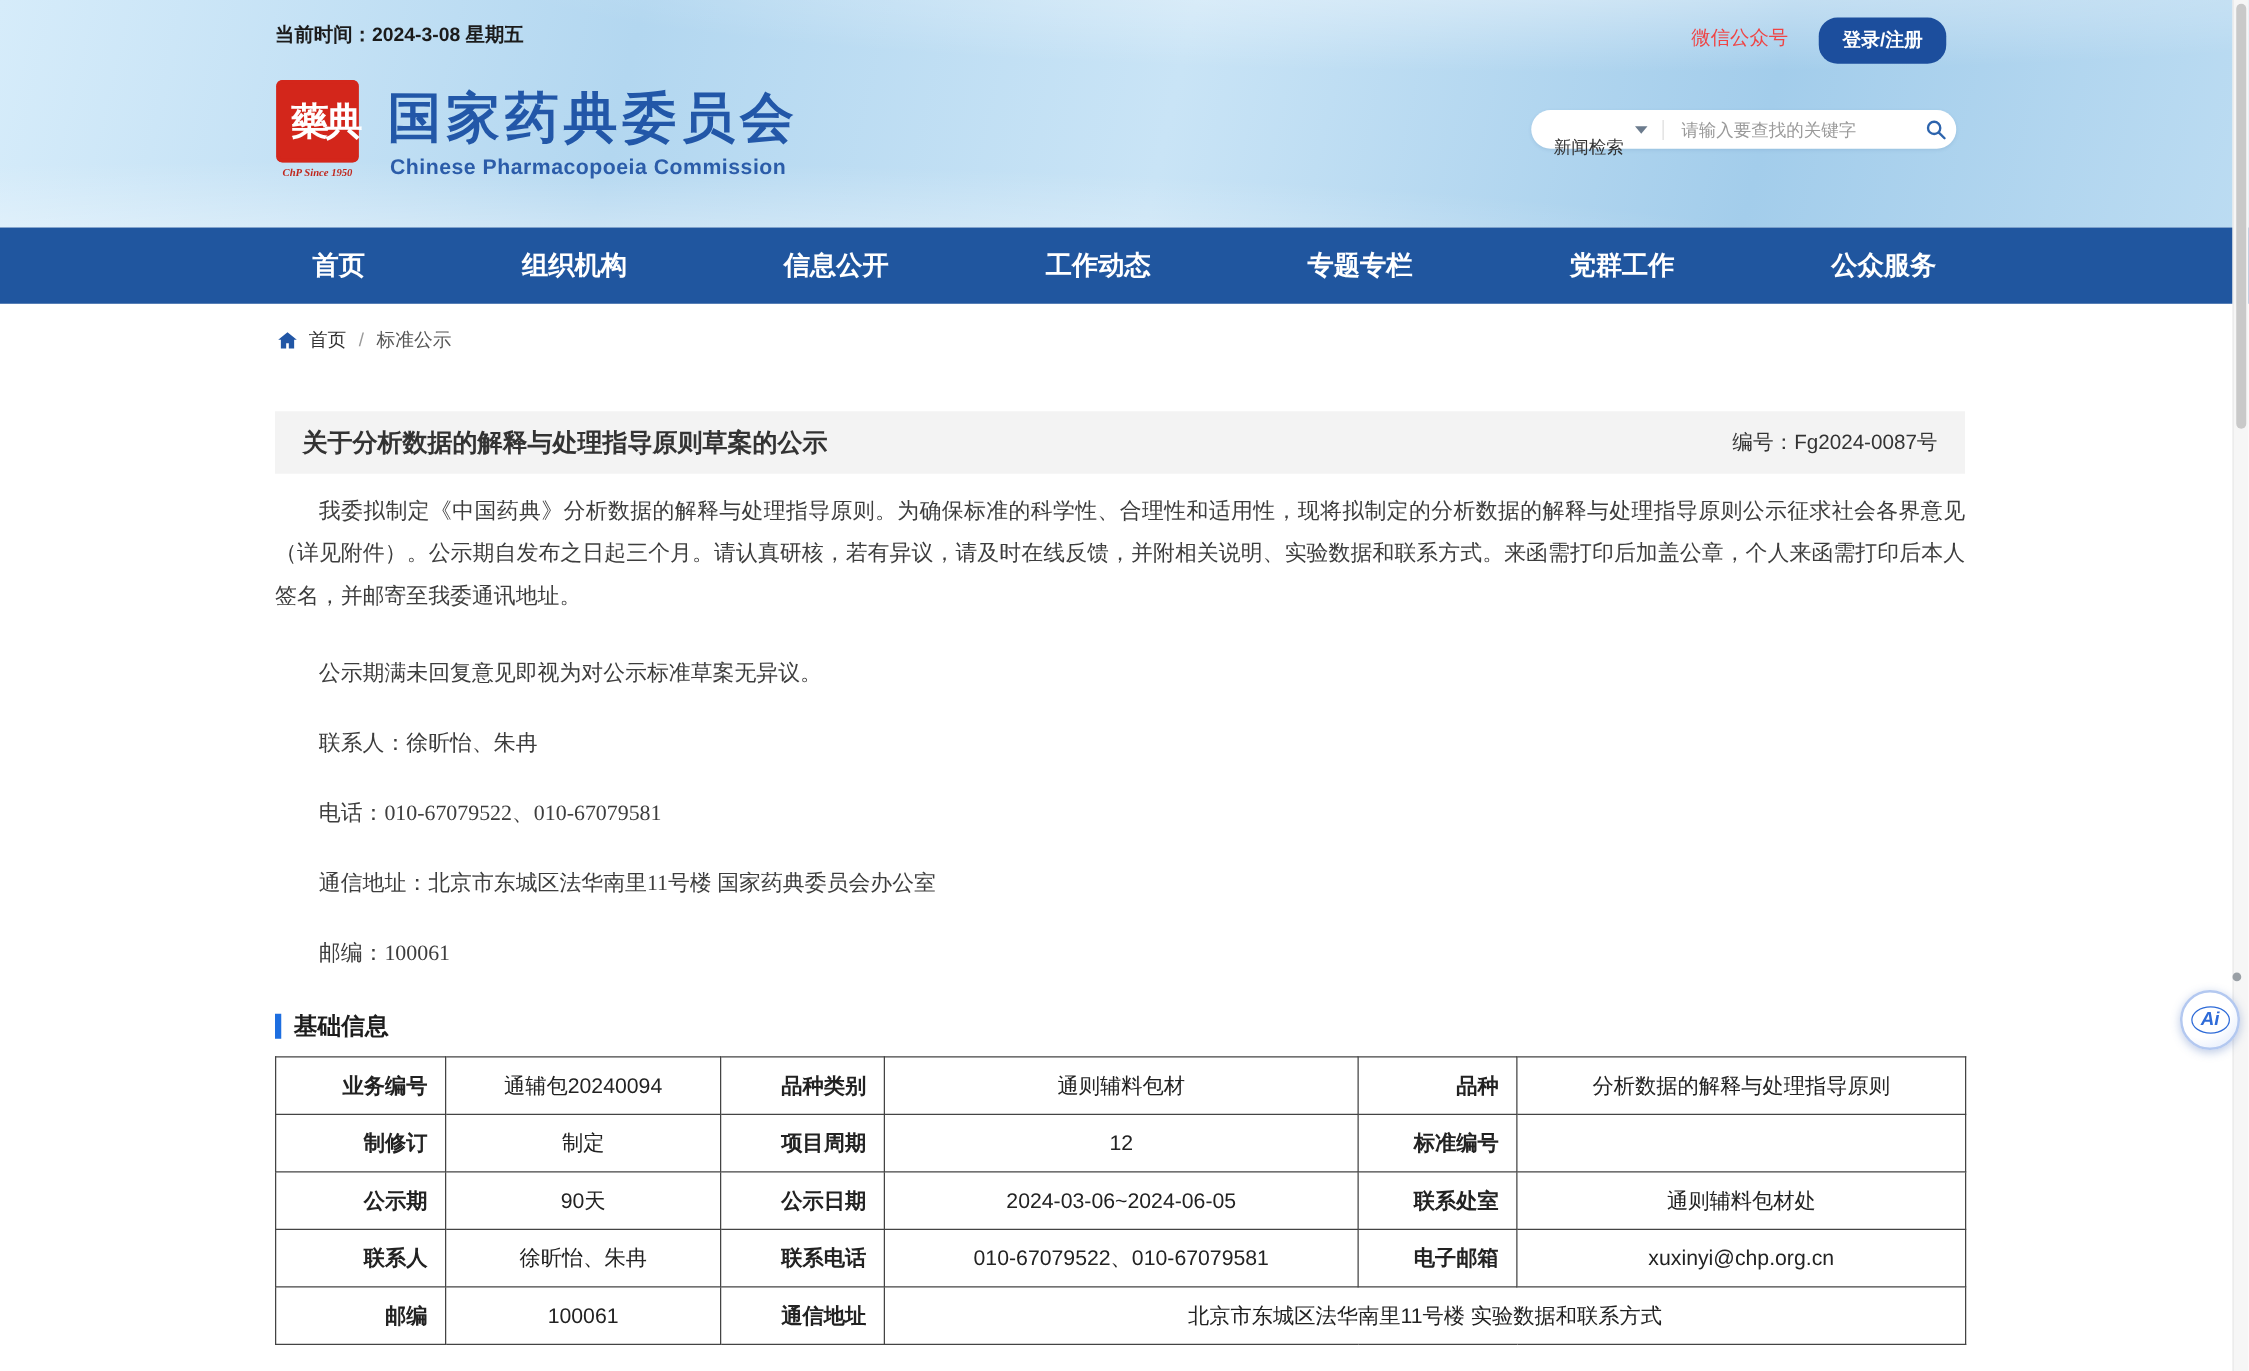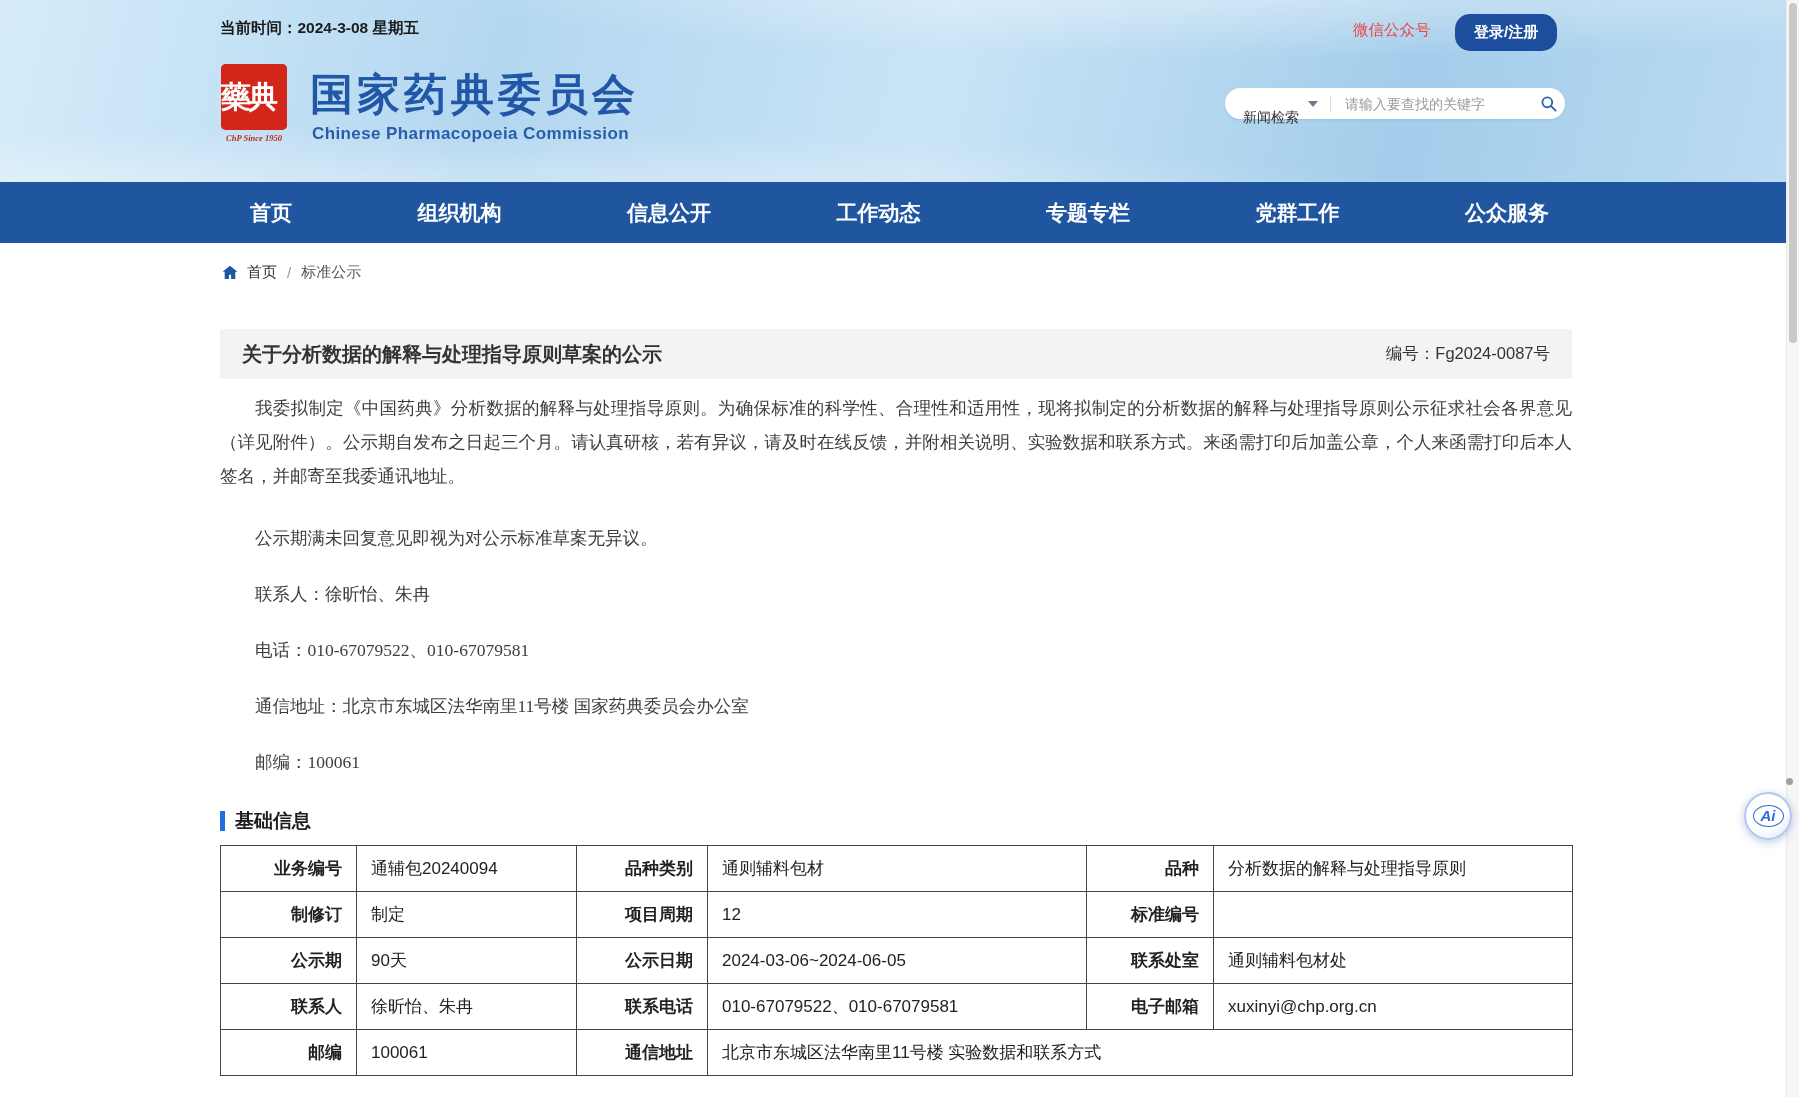--- a/index.html
+++ b/index.html
@@ -18,21 +18,21 @@
   .cur-time{position:absolute;left:220px;top:18px;font-size:15.5px;font-weight:bold;color:#1b1b1b;}
   .wechat{position:absolute;left:1353px;top:20px;font-size:15.5px;color:#ef4444;cursor:pointer;}
   .login-pill{
     position:absolute;left:1455px;top:14px;height:29px;padding:4px 19px;border-radius:15px;
     background:#1c4e9d;color:#fff;font-size:15px;font-weight:bold;
     display:flex;align-items:center;justify-content:center;cursor:pointer;
   }
   
   .seal{
     position:absolute;left:221px;top:64px;width:66px;height:66px;background:#d3261b;border-radius:5px;
-    display:flex;align-items:center;justify-content:flex-start;box-shadow:inset 0 0 0 3px #d3261b;
+    display:flex;align-items:center;justify-content:flex-end;box-shadow:inset 0 0 0 3px #d3261b;
   }
   .seal span{color:#fff;font-family:"DejaVu Serif",serif;font-weight:bold;font-size:30px;letter-spacing:-3px;}
   .seal-caption{
     position:absolute;left:218px;top:133px;width:72px;text-align:center;
     color:#c1271d;font-size:8.5px;font-style:italic;font-weight:bold;font-family:"Liberation Serif",serif;
   }
   .site-cn{
     position:absolute;left:310px;top:66px;font-size:43px;font-weight:bold;color:#2257a8;letter-spacing:4px;
   }
   .site-en{
@@ -73,21 +73,21 @@
   .para.second{margin-top:28px;}
   
   .sec-head{display:flex;align-items:center;margin-top:30px;height:24px;}
   .sec-bar{width:5px;height:20px;background:#1d6ee0;margin-right:10px;}
   .sec-title{font-size:19px;font-weight:bold;color:#1d1d1d;}
   .sec-head.next{margin-top:32px;}
   
   table.info{width:100%;border-collapse:collapse;margin-top:12px;table-layout:fixed;}
   table.info td{border:1px solid #444;height:46px;font-size:17px;color:#222;padding:0 14px;box-sizing:border-box;}
   td.lbl{font-weight:bold;text-align:right;white-space:nowrap;}
-  td.val{text-align:left;}
+  td.val{text-align:center;}
   col.c1{width:136px;} col.c2{width:220px;} col.c3{width:131px;}
   col.c4{width:379px;} col.c5{width:127px;} col.c6{width:359px;}
   
   .scrollbar{position:absolute;right:0;top:0;width:13px;height:1097px;background:#f6f6f6;border-left:1px solid #e9e9e9;box-sizing:border-box;}
   .scroll-thumb{position:absolute;right:2px;top:3px;width:8px;height:340px;background:#c9c9c9;border-radius:4px;}
   
   .ai-dot{position:absolute;left:1786px;top:778px;width:7px;height:7px;border-radius:50%;background:#9aa0a6;}
   .ai-fab{
     position:absolute;left:1744px;top:792px;width:48px;height:48px;border-radius:50%;
     background:radial-gradient(circle at 30% 25%,#ffffff 55%,#dbe6fb 100%);

